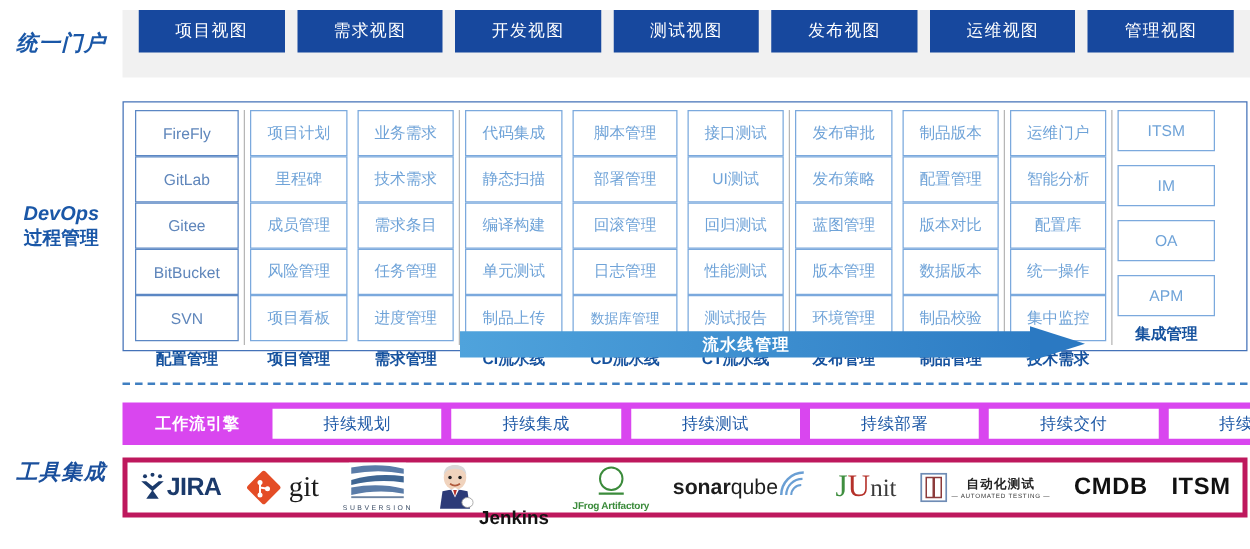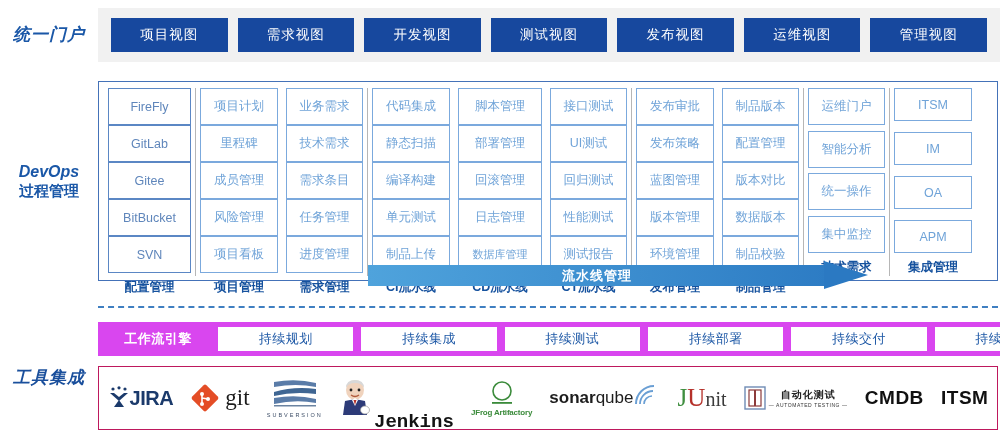--- a/index.html
+++ b/index.html
@@ -22,21 +22,21 @@
   }
 
   
   #portal-section{
     position:absolute;left:0;top:8px;width:1000px;height:54px;
     display:flex;align-items:center;
   }
   #portal-label{font-size:17px;letter-spacing:1px;}
   #portal-bar{
     flex:1;height:54px;background:#f1f1f1;
-    display:flex;align-items:center;justify-content:space-between;
+    display:flex;justify-content:space-between;
     padding:0 8px;box-sizing:border-box;
   }
   .portal-btn{
     flex:1;margin:0 5px;height:34px;
     background:#17489e;color:#ffffff;
     font-size:13.5px;
     display:flex;align-items:center;justify-content:center;
     letter-spacing:1px;
   }
 
@@ -131,36 +131,36 @@
     width:112px;text-align:center;color:#ffffff;
     font-size:13px;font-weight:bold;letter-spacing:.5px;
   }
   .wf-item{
     flex:1;margin:0 4px;height:24px;background:#ffffff;
     color:#1d58a6;font-size:13px;
     display:flex;align-items:center;justify-content:center;
     letter-spacing:.5px;
   }
   #logo-bar{
-    position:absolute;left:98px;top:48px;width:900px;height:64px;
-    border:1px solid #be185d;box-sizing:border-box;
+    position:absolute;left:98px;top:48px;width:900px;height:48px;
+    border:4px solid #be185d;box-sizing:border-box;
     display:flex;align-items:center;justify-content:space-around;
     background:#ffffff;
   }
   .logo{
     display:flex;align-items:center;justify-content:center;
     height:48px;
   }
 
   
   .jira-wrap{display:flex;align-items:center;}
   .jira-word{font-size:20px;font-weight:bold;color:#1b3a6b;letter-spacing:-.5px;}
   .git-word{font-size:23px;font-family:"Liberation Serif","DejaVu Serif",serif;color:#1c1c1c;margin-left:5px;}
   .svn-word{font-size:5.5px;color:#3c4d66;letter-spacing:2px;text-align:center;}
-  .jenkins-word{font-size:19px;font-family:Liberation Mono, monospace;font-weight:bold;color:#131313;margin-left:4px;margin-top:48px;}
+  .jenkins-word{font-size:15px;font-family:Liberation Sans, sans-serif;font-weight:bold;color:#131313;margin-left:4px;margin-top:48px;}
   .sonar-word{font-size:17px;color:#1d1d1d;}
   .sonar-word b{font-weight:bold;}
   .jfrog-word{font-size:8px;font-weight:bold;color:#3b8b3b;letter-spacing:-.2px;}
   .junit-word{font-family:"Liberation Serif","DejaVu Serif",serif;font-size:25px;}
   .junit-word .j{color:#3f8e3f;}
   .junit-word .u{color:#b5312a;}
   .junit-word .rest{color:#3b3b3b;font-size:20px;}
   .auto-cn{font-size:10px;color:#232323;font-weight:bold;letter-spacing:1px;}
   .auto-en{font-size:5px;color:#333;letter-spacing:.6px;}
   .cmdb-word,.itsm-word{font-size:19px;font-weight:bold;color:#111111;letter-spacing:.5px;}
@@ -274,20 +274,21 @@
         <div class="cell">数据版本</div>
         <div class="cell">制品校验</div>
       </div>
       <div class="col-title">制品管理</div>
     </div>
 
     <div class="col divider" style="flex:0 0 86px;">
       <div class="cells">
         <div class="cell">运维门户</div>
         <div class="cell">智能分析</div>
+        <div class="cell">配置库</div>
         <div class="cell">统一操作</div>
         <div class="cell">集中监控</div>
       </div>
       <div class="col-title">技术需求</div>
     </div>
 
     <div class="col tall" style="flex:0 0 86px;">
       <div class="cells">
         <div class="cell">ITSM</div>
         <div class="cell">IM</div>

